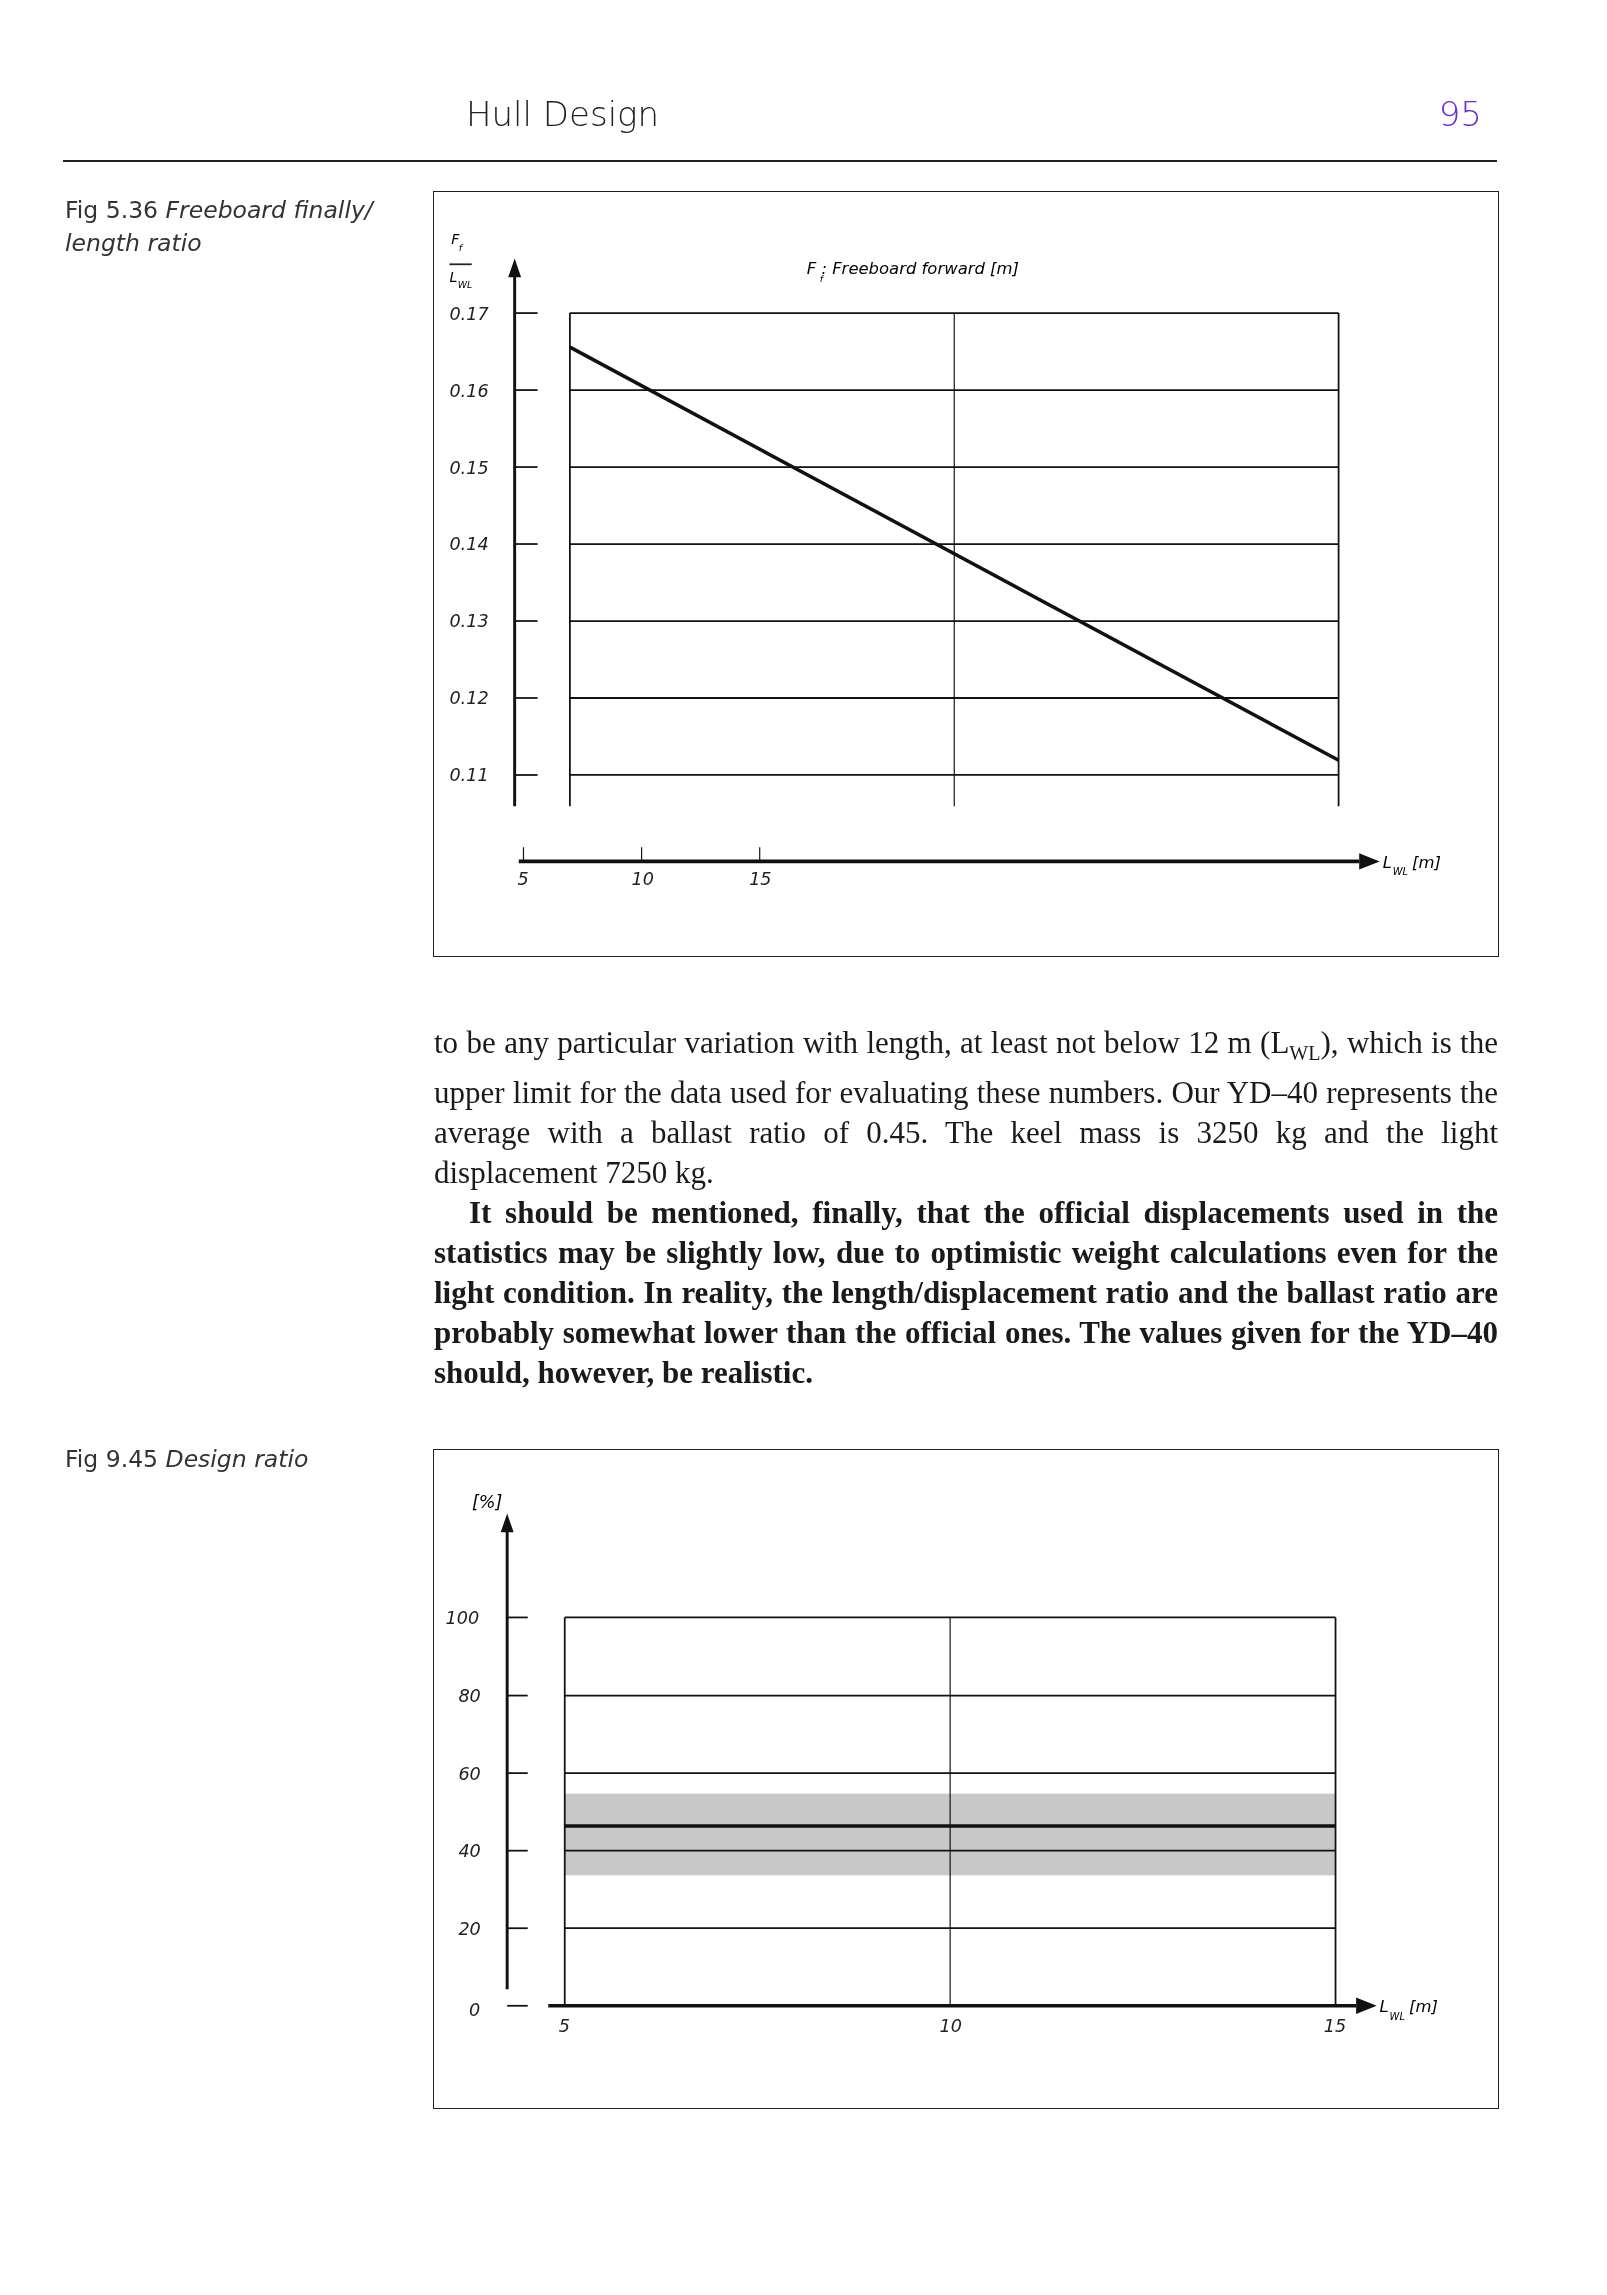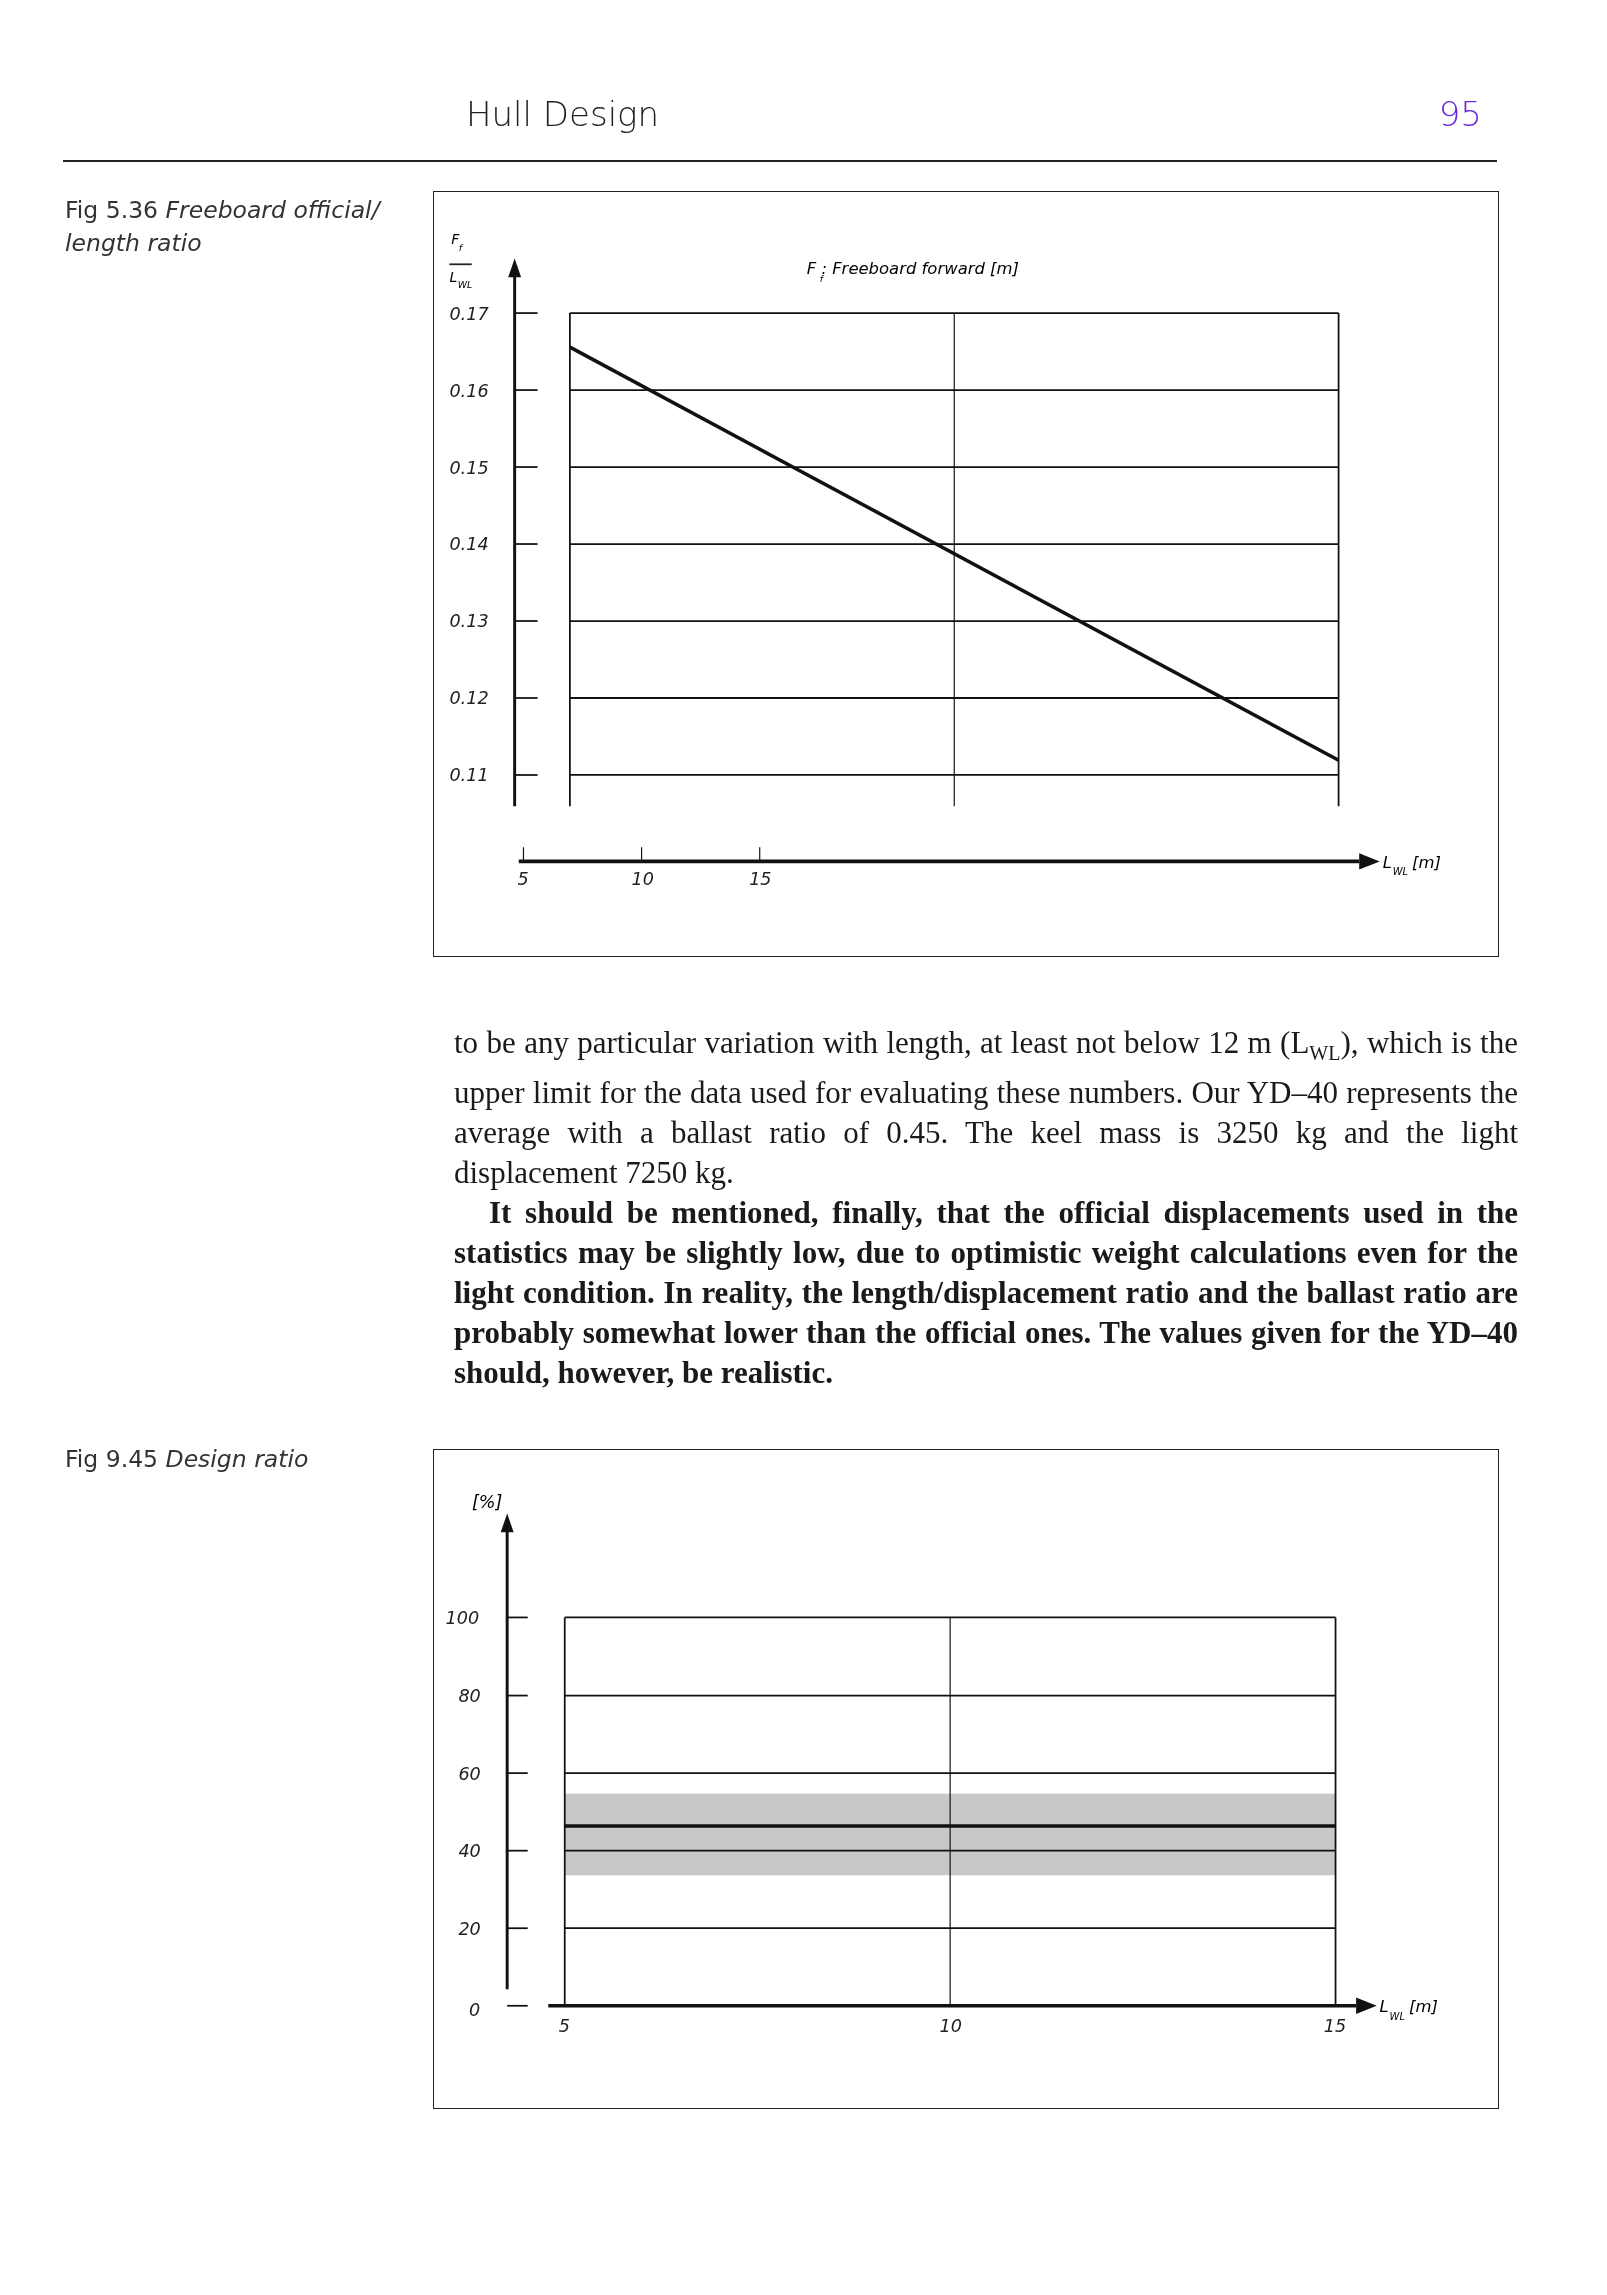--- a/index.html
+++ b/index.html
@@ -5,35 +5,35 @@
   html, body { margin:0; padding:0; background:#ffffff; }
   body { width:1608px; height:2295px; position:relative; overflow:hidden; color:#1a1a1a; }
   .header-title { position:absolute; left:432px; top:94px; font-family:"DejaVu Sans", sans-serif; font-size:34px; font-weight:300; color:#222;margin-left:34px; }
   .page-number { position:absolute; right:126px; top:94px; font-family:"DejaVu Sans", sans-serif; font-size:34px; font-weight:300; color:#6d28d9; }
   .header-rule { position:absolute; left:63px; top:160px; width:1434px; height:2.4px; background:#222; }
   .caption { position:absolute; left:65px; font-family:"DejaVu Sans", sans-serif; font-size:23.5px; line-height:33px; color:#333; }
   .caption .num { font-style:normal; }
   .caption .title { font-style:italic; }
   .fig-frame { position:absolute; border:1.8px solid #222; background:#fff; }
   .fig-frame svg { position:absolute; left:0; top:0; }
-  .body-text { position:absolute; left:434px; top:1023px; width:1064px; font-family:"Liberation Serif", serif; font-size:31px; line-height:40px; text-align:justify; color:#1a1a1a;margin-left:20px; }
+  .body-text { position:absolute; left:434px; top:1023px; width:1064px; font-family:"Liberation Serif", serif; font-size:31px; line-height:40px; text-align:justify; color:#1a1a1a; }
   .body-text p { margin:0; }
   .body-text p.indent { text-indent:35px;font-weight:bold; }
   .chart-font { font-family:"DejaVu Sans", sans-serif; font-style:italic; }
 </style>
 </head>
 <body>
 
 <div class="header-title">Hull Design</div>
 <div class="page-number">95</div>
 <div class="header-rule"></div>
 
 <div class="caption" style="top:194px;">
   <span class="num">Fig 5.36</span>
-  <span class="title">Freeboard official/</span><br>
+  <span class="title">Freeboard finally/</span><br>
   <span class="title">length ratio</span>
 </div>
 
 <div class="fig-frame" style="left:433px; top:191px; width:1064px; height:764px;">
   <svg width="1064" height="764" viewBox="736 325 1810 1300">
 
     <text class="chart-font" x="765" y="413" font-size="24">F</text>
     <text class="chart-font" x="778" y="425" font-size="16">f</text>
     <line x1="762" y1="448" x2="800" y2="448" stroke="#222" stroke-width="3"></line>
     <text class="chart-font" x="762" y="478" font-size="24">L</text>

